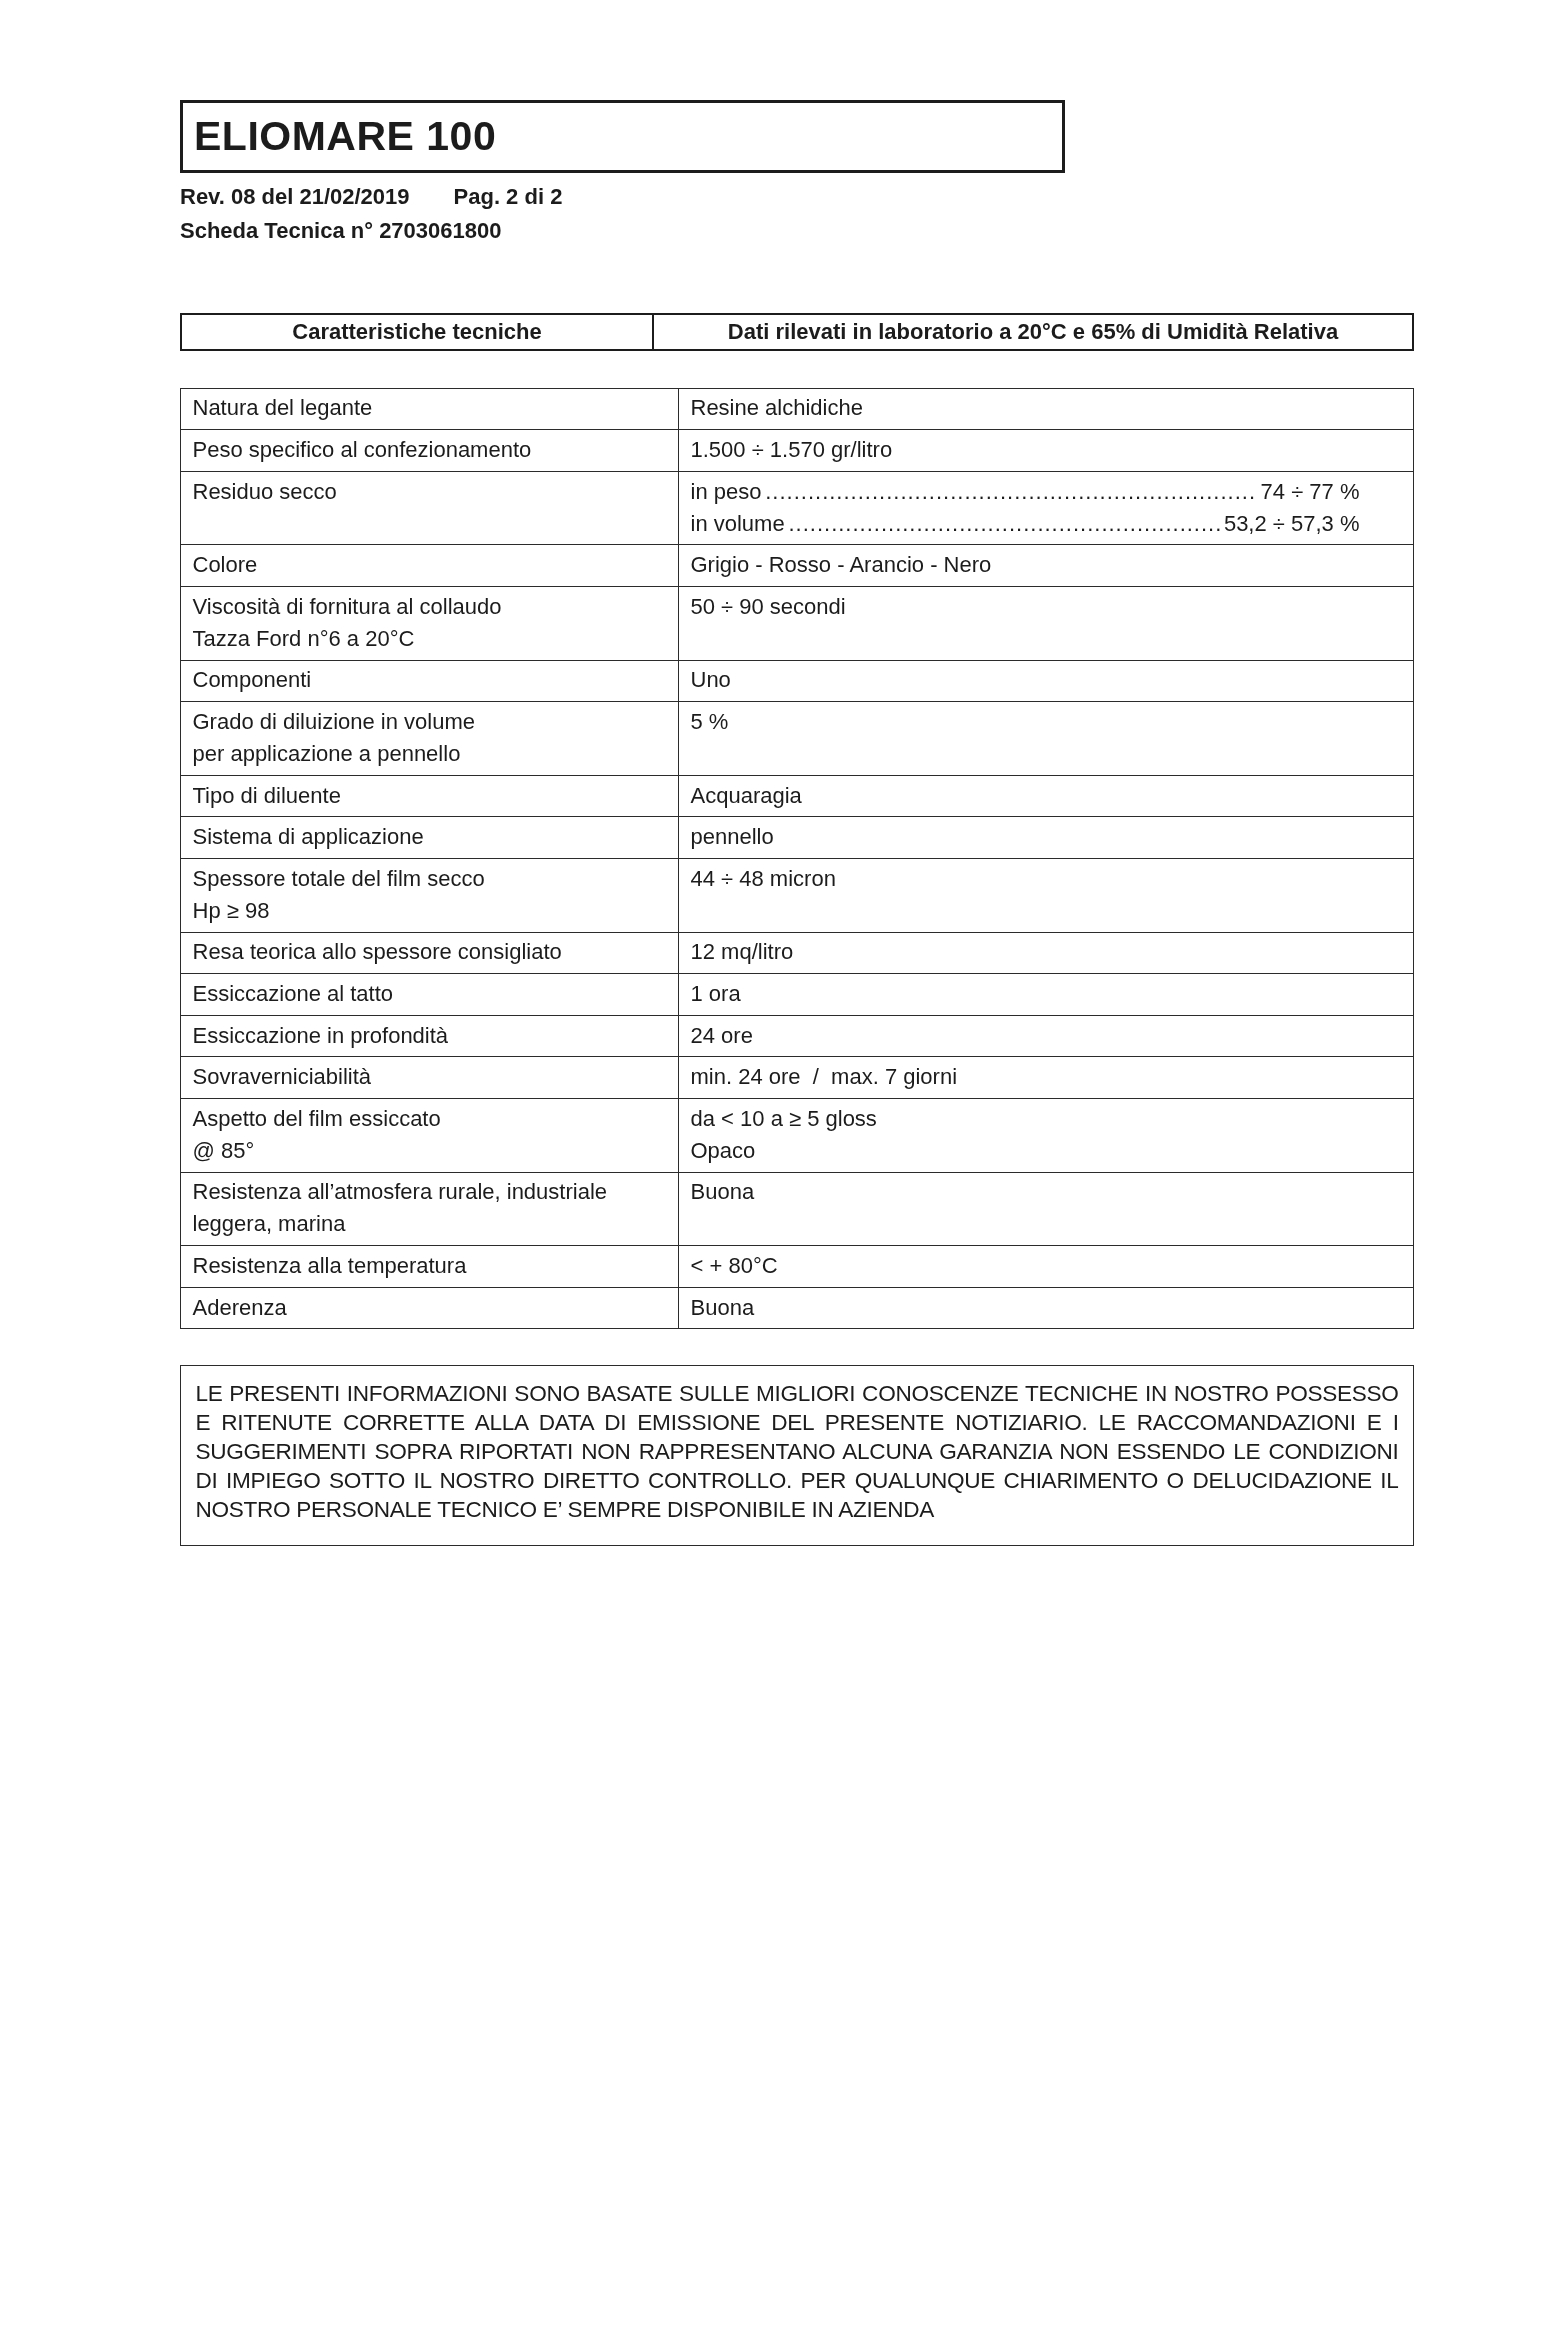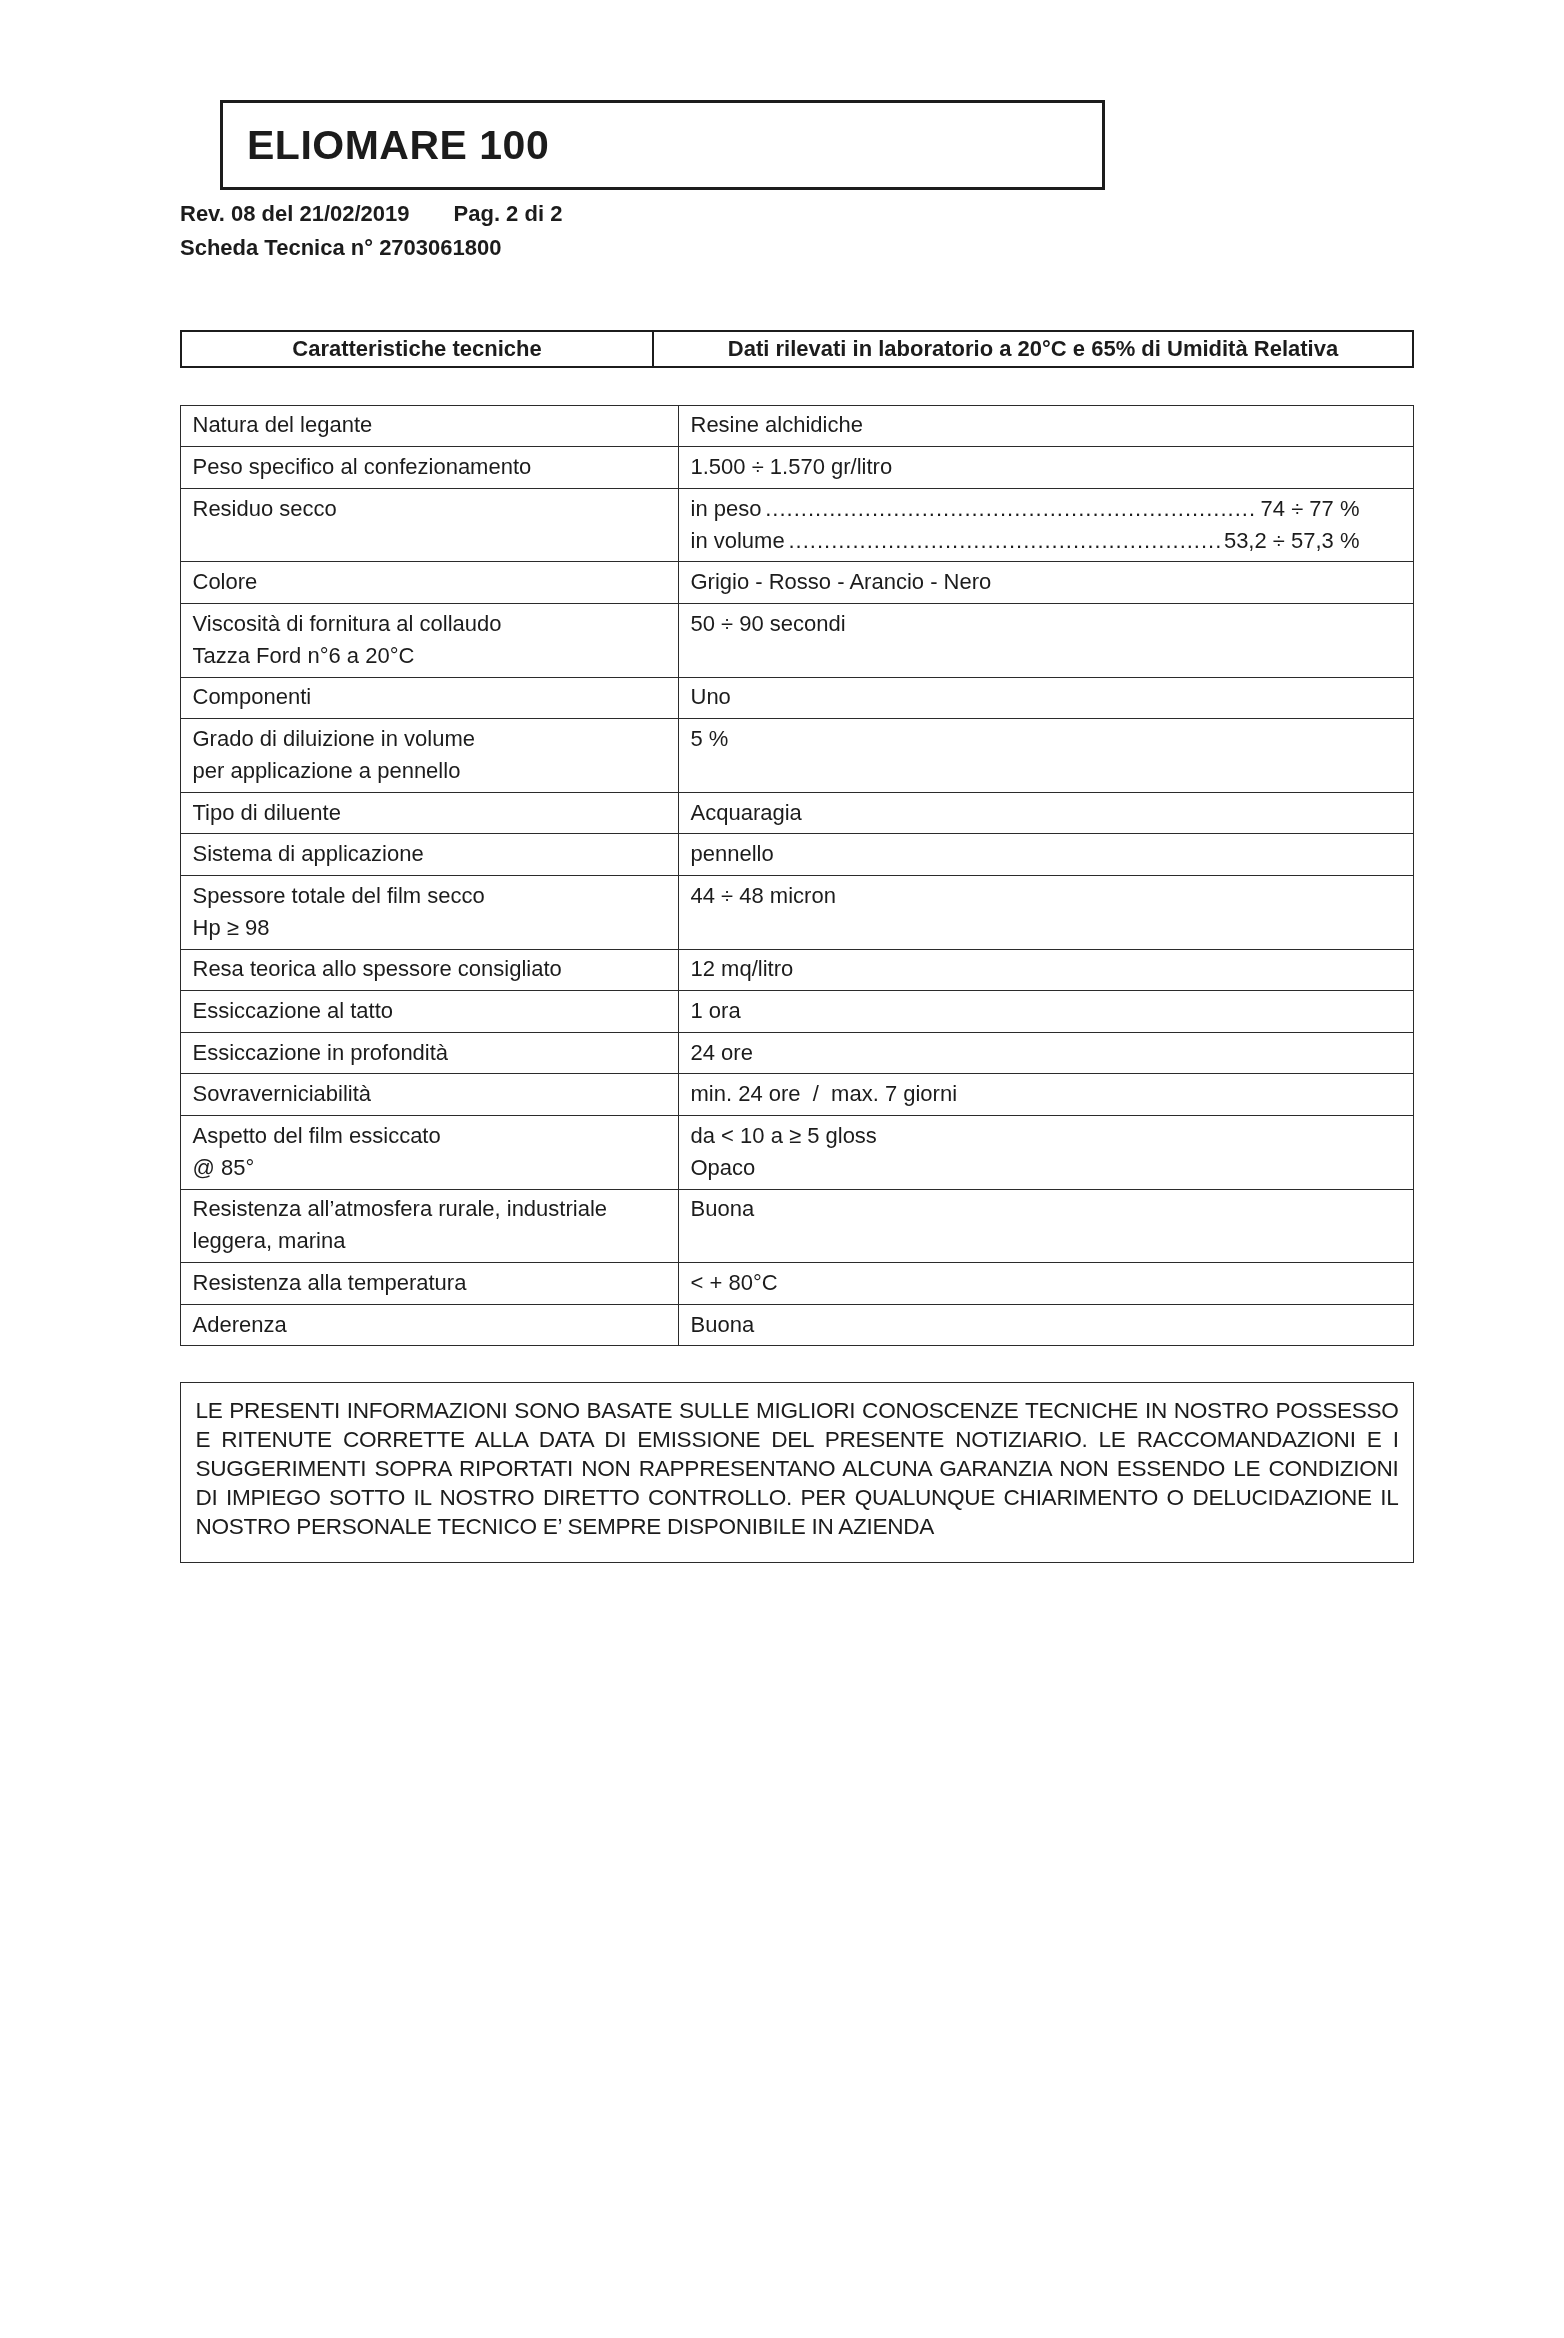--- a/index.html
+++ b/index.html
@@ -18,30 +18,29 @@
   }
   .content {
     position: absolute;
     left: 180px;
     top: 0;
     width: 1234px;
   }
   .title-box {
     margin-top: 100px;
     width: 885px;
-    height: 90px;
+    height: 73px;
     border: 3.8px solid #1c1c1c;
     box-sizing: border-box;
     display: flex;
     align-items: center;
-    padding-left: 24px;
+    padding-left: 11px;
     font-size: 41px;
     font-weight: bold;
     letter-spacing: 0.5px;
-    margin-left: 40px;
   }
   .meta-line {
     font-size: 22px;
     font-weight: bold;
     line-height: 34px;
   }
   .meta-line.first { margin-top: 6.7px; }
   .meta-line .pagenum { margin-left: 44px; }
   .spec-header {
     margin-top: 65px;

